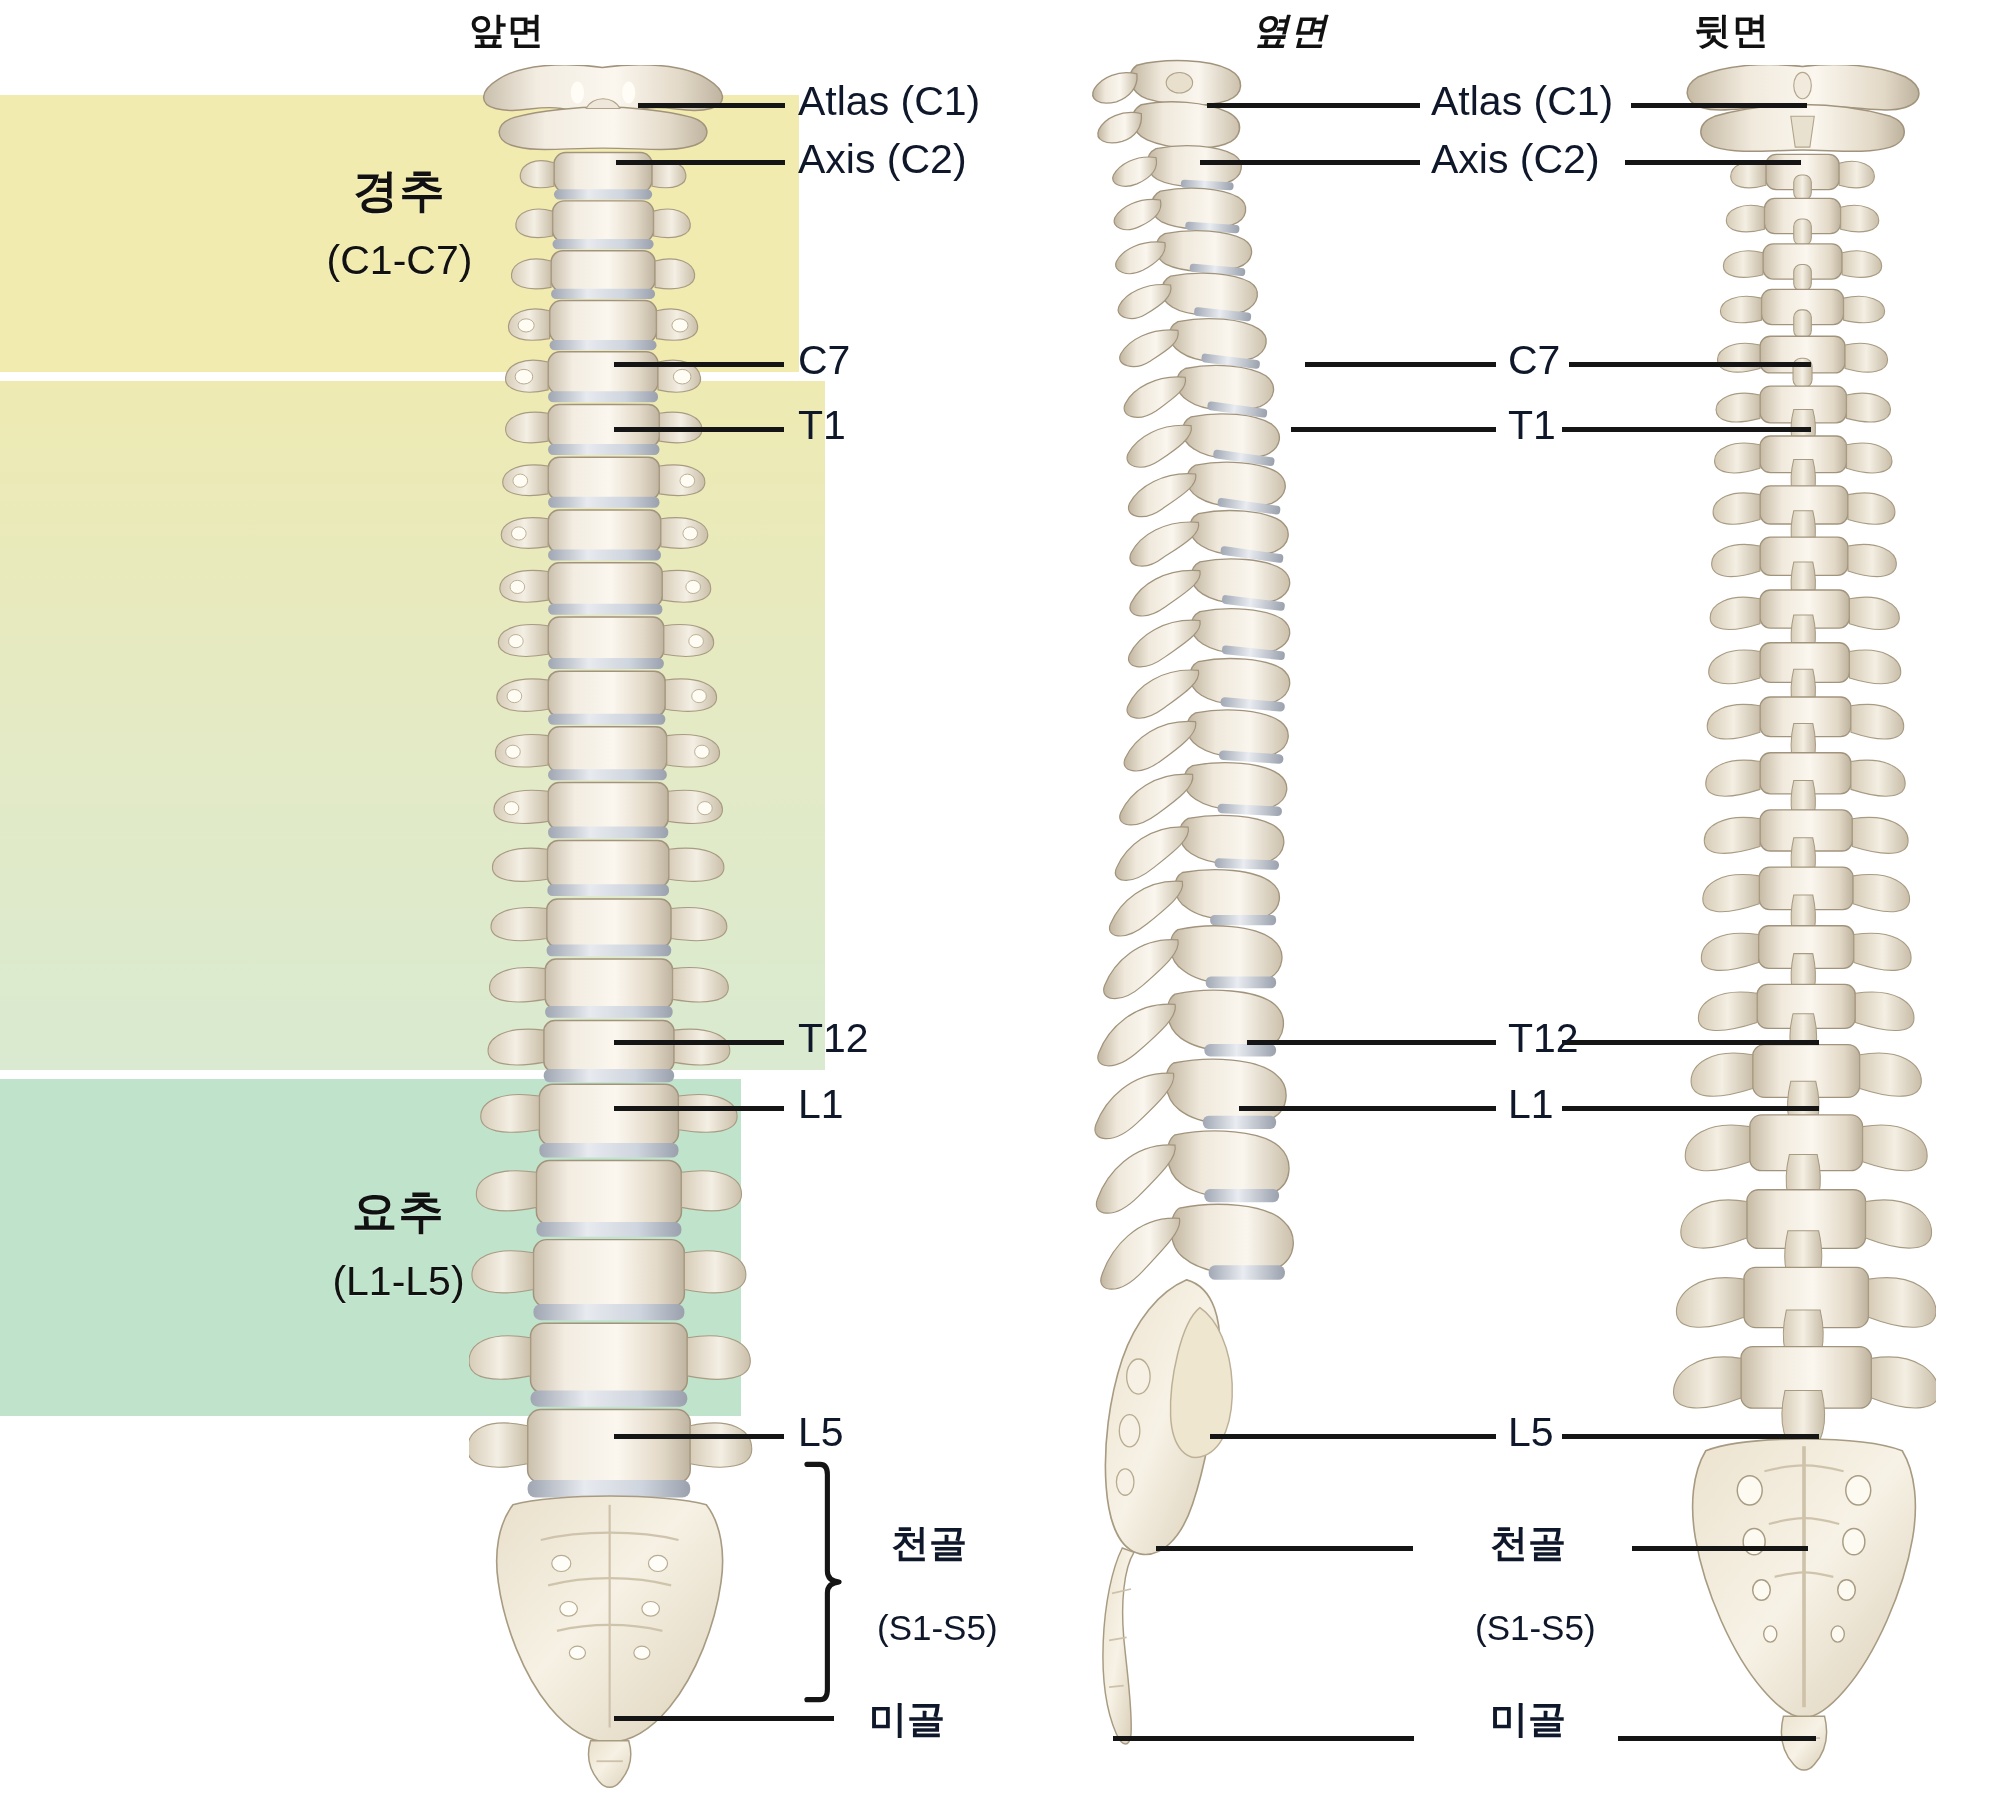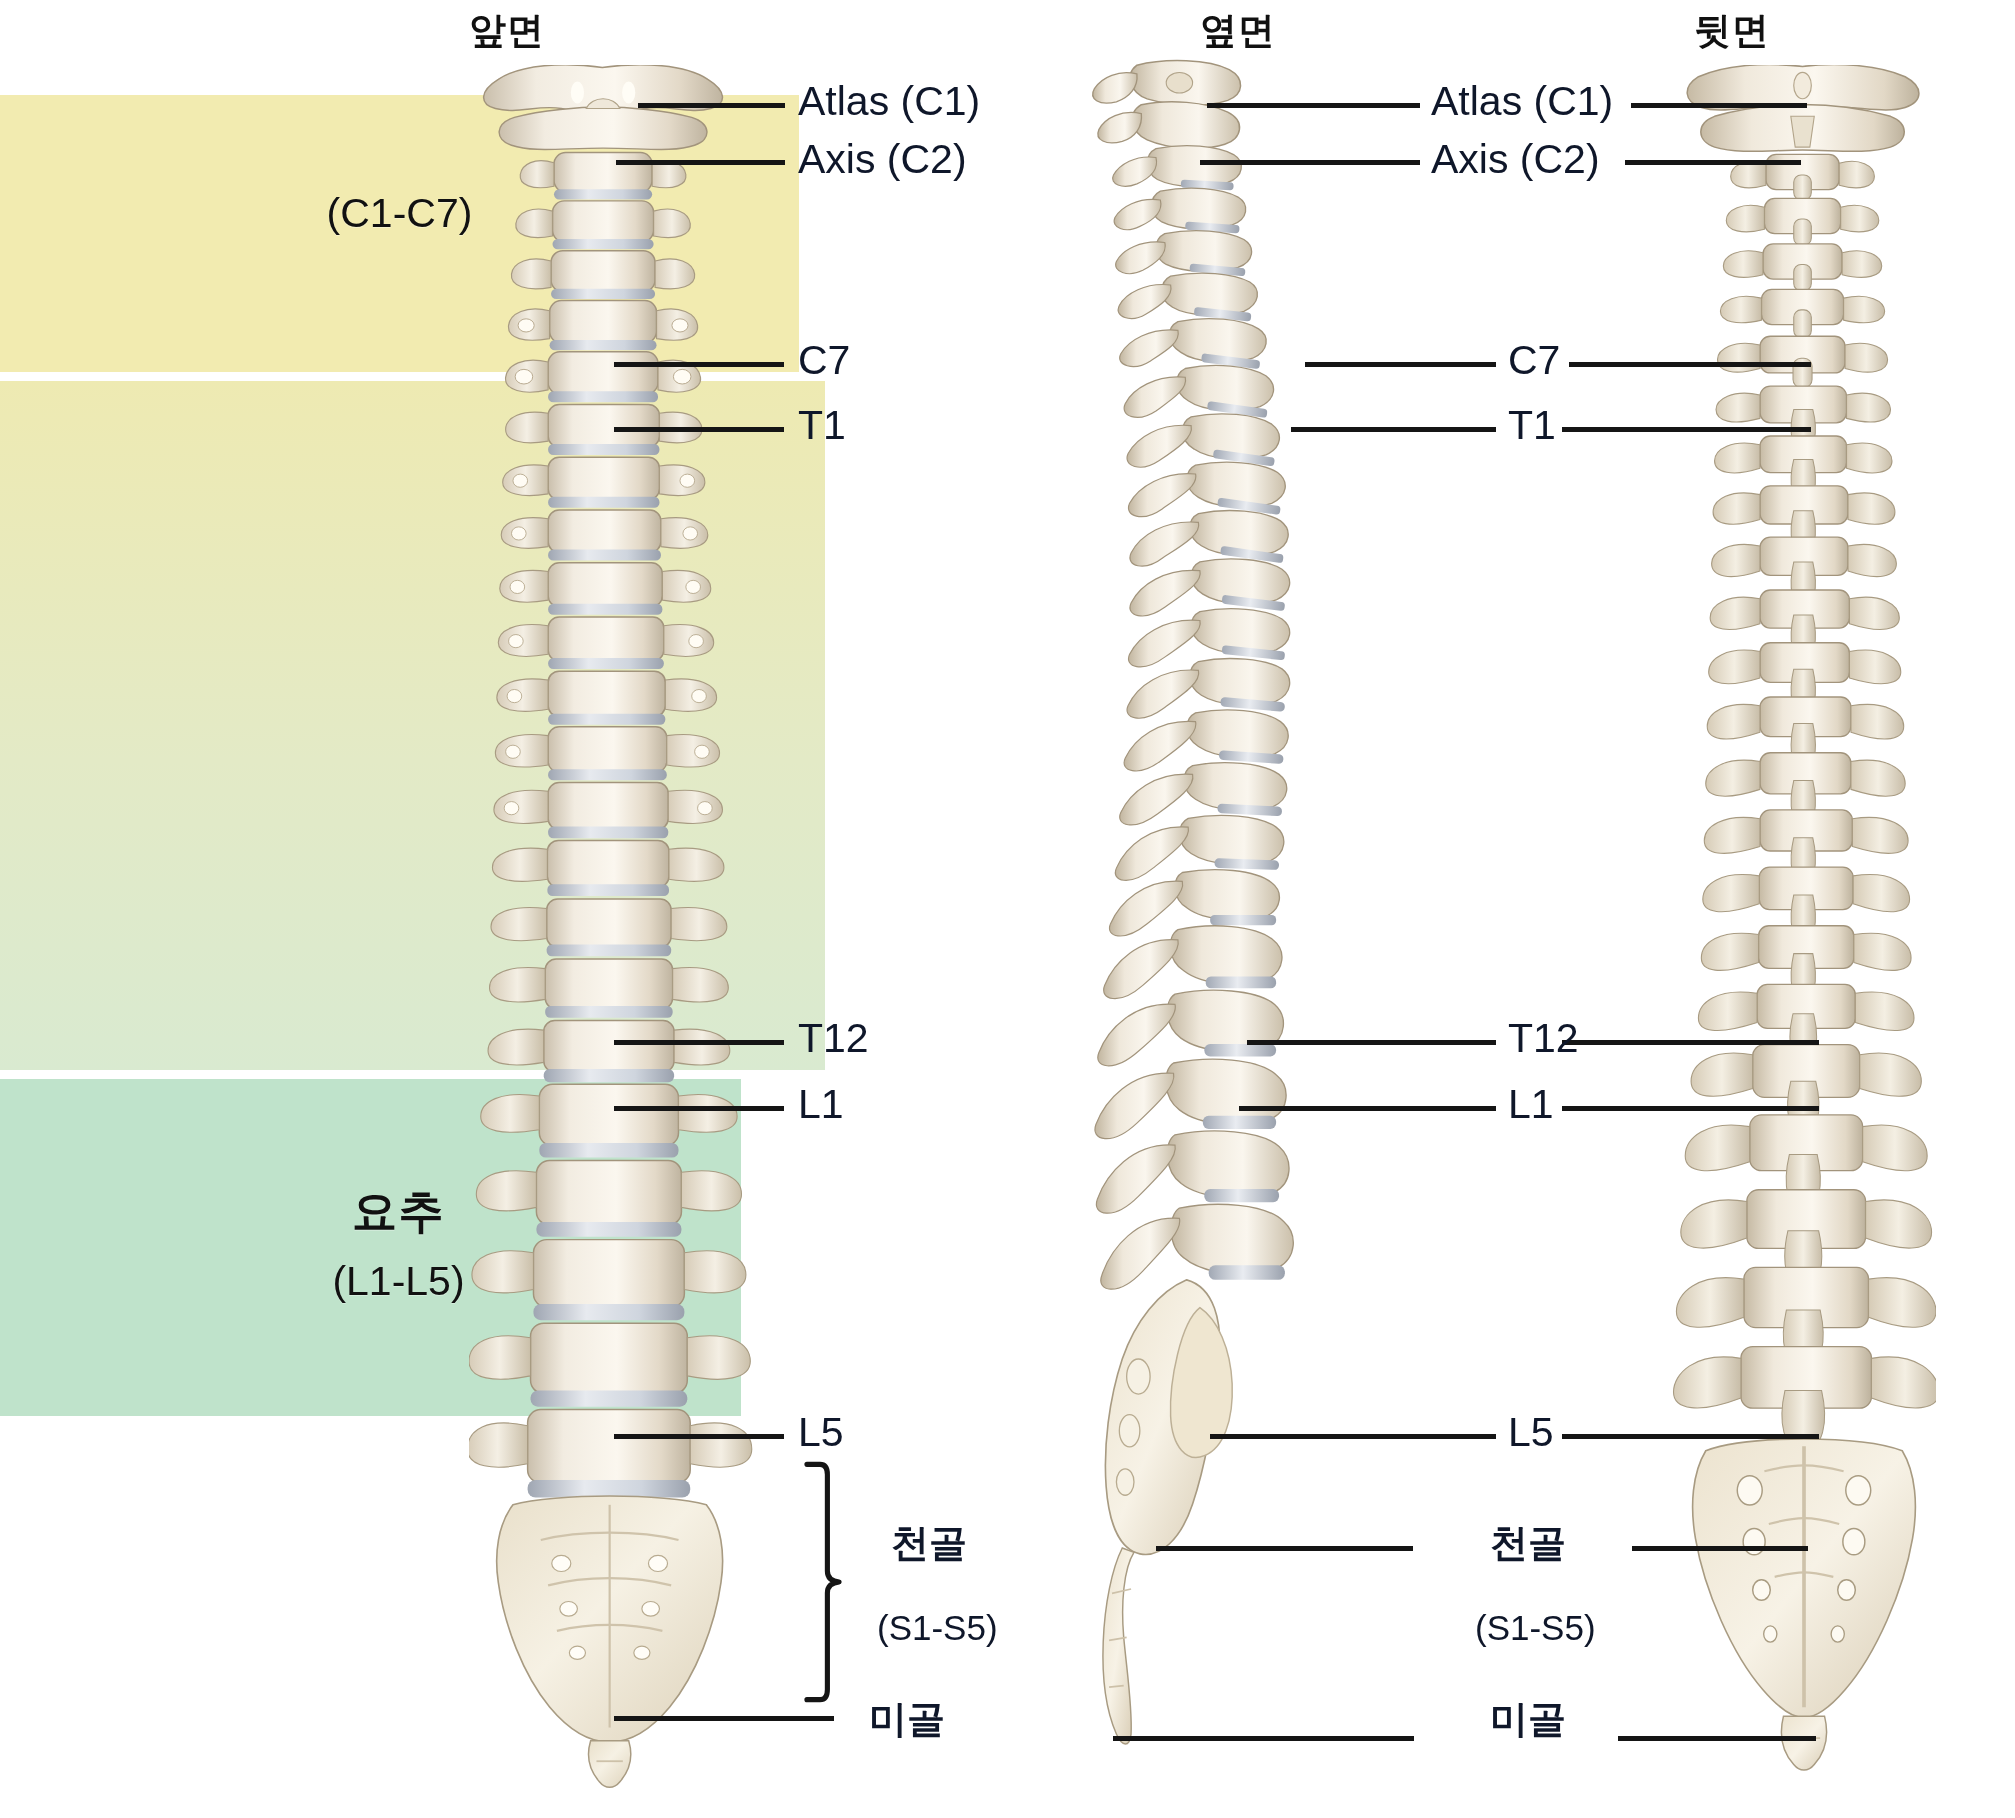--- a/index.html
+++ b/index.html
@@ -22,21 +22,21 @@
   .band-label .kor{display:block;font-size:45px;font-weight:700;letter-spacing:1.5px;}
   .band-label .rng{display:block;font-size:41px;font-weight:400;margin-top:25px;}
   #label-cervical{top:167px;width:799px;}
   #label-thoracic{top:631px;width:825px;}
   #label-lumbar{top:1188px;width:741px;margin-left:28px;}
 
   
   .view-caption{position:absolute;font-size:37px;font-weight:700;color:#111;
       text-align:left;letter-spacing:0.7px;}
   #caption-anterior{left:469px;top:5.9px;width:220px;}
-  #caption-lateral{left:1200px;top:5.9px;width:220px;}
+  #caption-lateral{left:1252px;top:5.9px;width:220px;font-style:italic;}
   #caption-posterior{left:1694px;top:5.9px;width:220px;}
 
   
   .lead{position:absolute;height:5.1px;background:#151515;}
 
   
   .anno{position:absolute;font-size:41px;color:#0f172a;white-space:nowrap;
         line-height:1;font-weight:400;}
   .anno.kor{font-weight:700;font-size:38px;}
   .anno.sub{font-size:35px;font-weight:400;}
@@ -53,20 +53,21 @@
 </head>
 <body>
 
 <div class="stage">
 
   <div class="band" id="band-cervical"></div>
   <div class="band" id="band-thoracic"></div>
   <div class="band" id="band-lumbar"></div>
 
   <div class="band-label" id="label-cervical">
+    <span class="kor">경추</span>
     <span class="rng">(C1-C7)</span>
   </div>
   <div class="band-label" id="label-thoracic">
   </div>
   <div class="band-label" id="label-lumbar">
     <span class="kor">요추</span>
     <span class="rng">(L1-L5)</span>
   </div>
 
   <div class="view-caption" id="caption-anterior">앞면</div>

